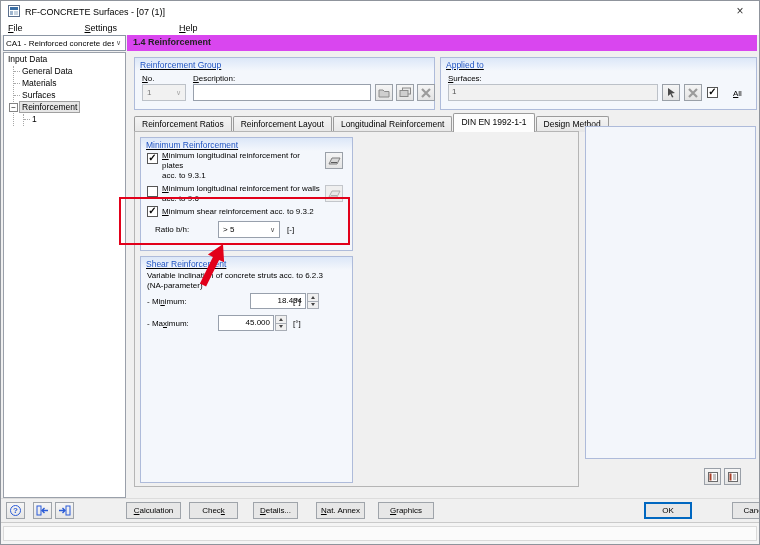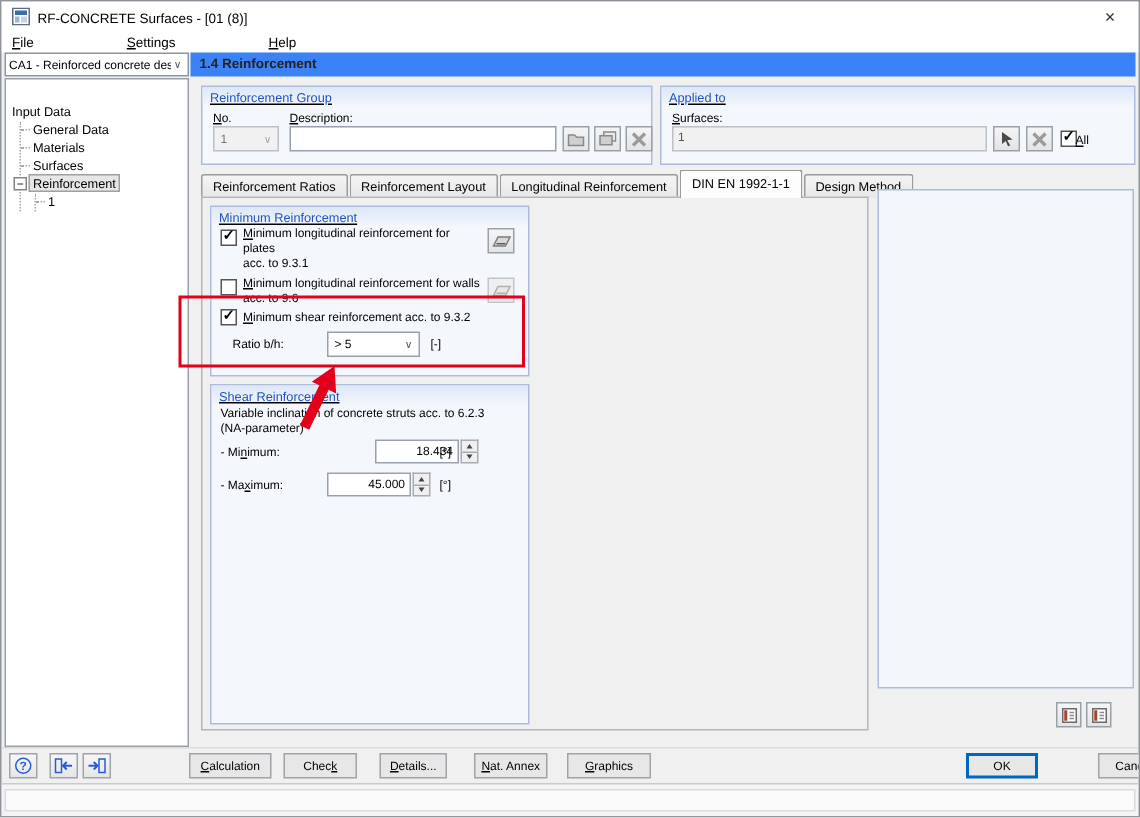--- a/index.html
+++ b/index.html
@@ -18,30 +18,30 @@
     display:flex; font-size:9px;gap:48px; }
   .menu-item { padding:0 7px; line-height:13px; }
   u { text-decoration:underline; }
   .pre { white-space:pre-line; }
 
   
   .case-combo { position:absolute; left:2px; top:34px; width:123px; height:16px; background:#fff;
     border:1px solid #8c96a4; display:flex; align-items:center; padding:0 2px; }
   .case-combo .val { flex:1; overflow:hidden; white-space:nowrap; }
   .tree { position:absolute; left:2px; top:51px; width:123px; height:446px; background:#fff;
-    border:1px solid #9aa0aa; font-size:8.5px; padding:16px 2px 0 4px; }
+    border:1px solid #9aa0aa; font-size:8.5px; padding:1px 2px 0 4px; }
   .trow { height:12px; line-height:11px; white-space:nowrap; }
   .tkids { margin-left:5px; border-left:1px dotted #a8a8a8; }
   .dash { display:inline-block; width:6px; border-top:1px dotted #a8a8a8; vertical-align:middle; margin-right:2px; }
   .texp { display:inline-block; width:9px; height:9px; border:1px solid #848484; background:#fff;
     font-size:8px; line-height:7px; text-align:center; vertical-align:middle; margin:-1px 1px 0 -5px; }
   .sel { background:#e6e6e6; border:1px solid #a0a0a0; padding:0 2px; }
 
   
-  .header-bar { position:absolute; left:126px; top:34px; right:2px; height:16px; background:#3b82f6;
+  .header-bar { position:absolute; left:126px; top:34px; right:2px; height:16px; background:#d946ef;
     font-size:9px; font-weight:bold; color:#222; padding:2px 6px; }
 
   
   .gbox { position:absolute; border:1px solid #aebbda; background:#f4f7fc;text-decoration:underline; }
   .gtitle { font-size:8.5px; color:#1f53c2; padding:2px 5px 1px;
     background:linear-gradient(to bottom,#dce7f8, rgba(244,247,252,0)); white-space:nowrap; }
   .lbl { position:absolute; white-space:nowrap; }
   .input { position:absolute; background:#fff; border:1px solid #98a0ac; height:17px; padding:2px 3px; }
   .input.dis { background:#f1f1f1; border-color:#bcc1c8; color:#555; }
   .combo { position:absolute; height:17px; background:#fff; border:1px solid #98a0ac;
@@ -110,21 +110,21 @@
 
   <div class="titlebar">
     <span>
       <svg width="12" height="12">
           <rect x="0.5" y="0.5" width="11" height="11" fill="#fff" stroke="#5a6e8c"></rect>
           <rect x="2" y="2" width="8" height="3" fill="#3a6ea5"></rect>
           <rect x="2" y="6" width="3" height="4" fill="#9fb6cf"></rect>
           <rect x="6" y="6" width="4" height="4" fill="#c7d3e0"></rect>
         </svg>
     </span>
-    <span>RF-CONCRETE Surfaces - [01 (8)]</span>
+    <span>RF-CONCRETE Surfaces - [07 (1)]</span>
     <span class="close-btn">×</span>
   </div>
 
   <div class="menubar">
     <span class="menu-item"><u>F</u>ile</span>
     <span class="menu-item"><u>S</u>ettings</span>
     <span class="menu-item"><u>H</u>elp</span>
   </div>
 
   <div class="case-combo">
@@ -182,21 +182,21 @@
       <svg width="11" height="11">
           <path d="M2 1 L9 6 L5.5 6.5 L7.5 10 L6 10.5 L4.5 7 L2 9 Z" fill="#4a4a4a"></path>
         </svg>
     </div>
     <div class="ibtn" style="left:243px; top:26px;">
       <svg width="10" height="10">
           <path d="M1 1 L9 9 M9 1 L1 9" stroke="#9b9b9b" stroke-width="2.2"></path>
         </svg>
     </div>
     <div class="cb" style="left:266px; top:29px;"><span class="chk">✓</span></div>
-    <div class="lbl" style="left:276px; top:31px;"><u>A</u>ll</div>
+    <div class="lbl" style="left:292px; top:31px;"><u>A</u>ll</div>
   </div>
 
   <div class="tabs">
     <div class="tab">Reinforcement Ratios</div>
     <div class="tab">Reinforcement Layout</div>
     <div class="tab">Longitudinal Reinforcement</div>
     <div class="tab active">DIN EN 1992-1-1</div>
     <div class="tab">Design Method</div>
   </div>
   <div class="tab-panel"></div>

